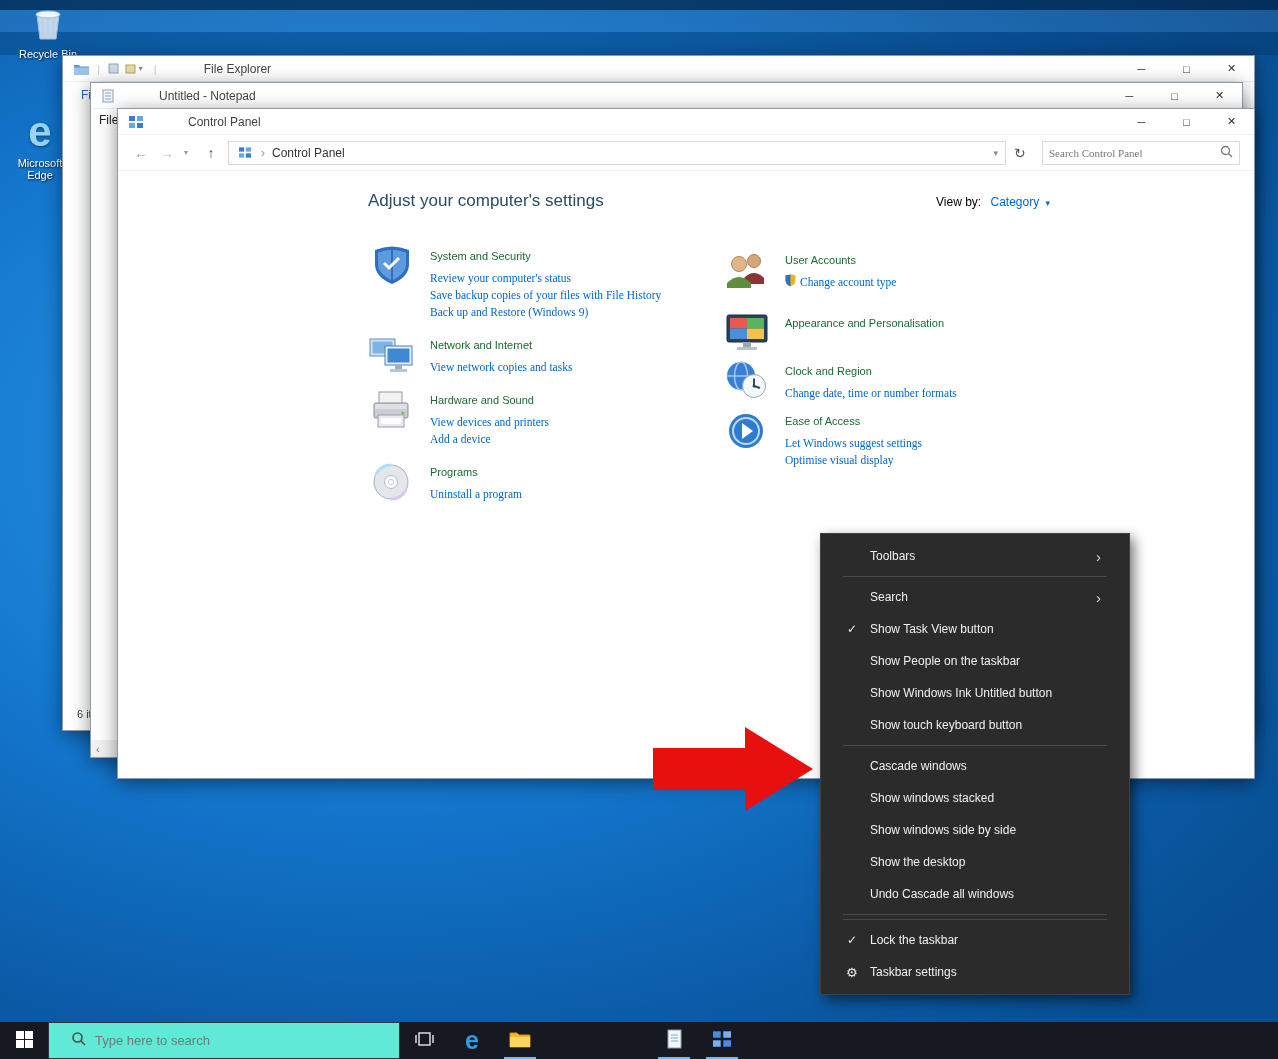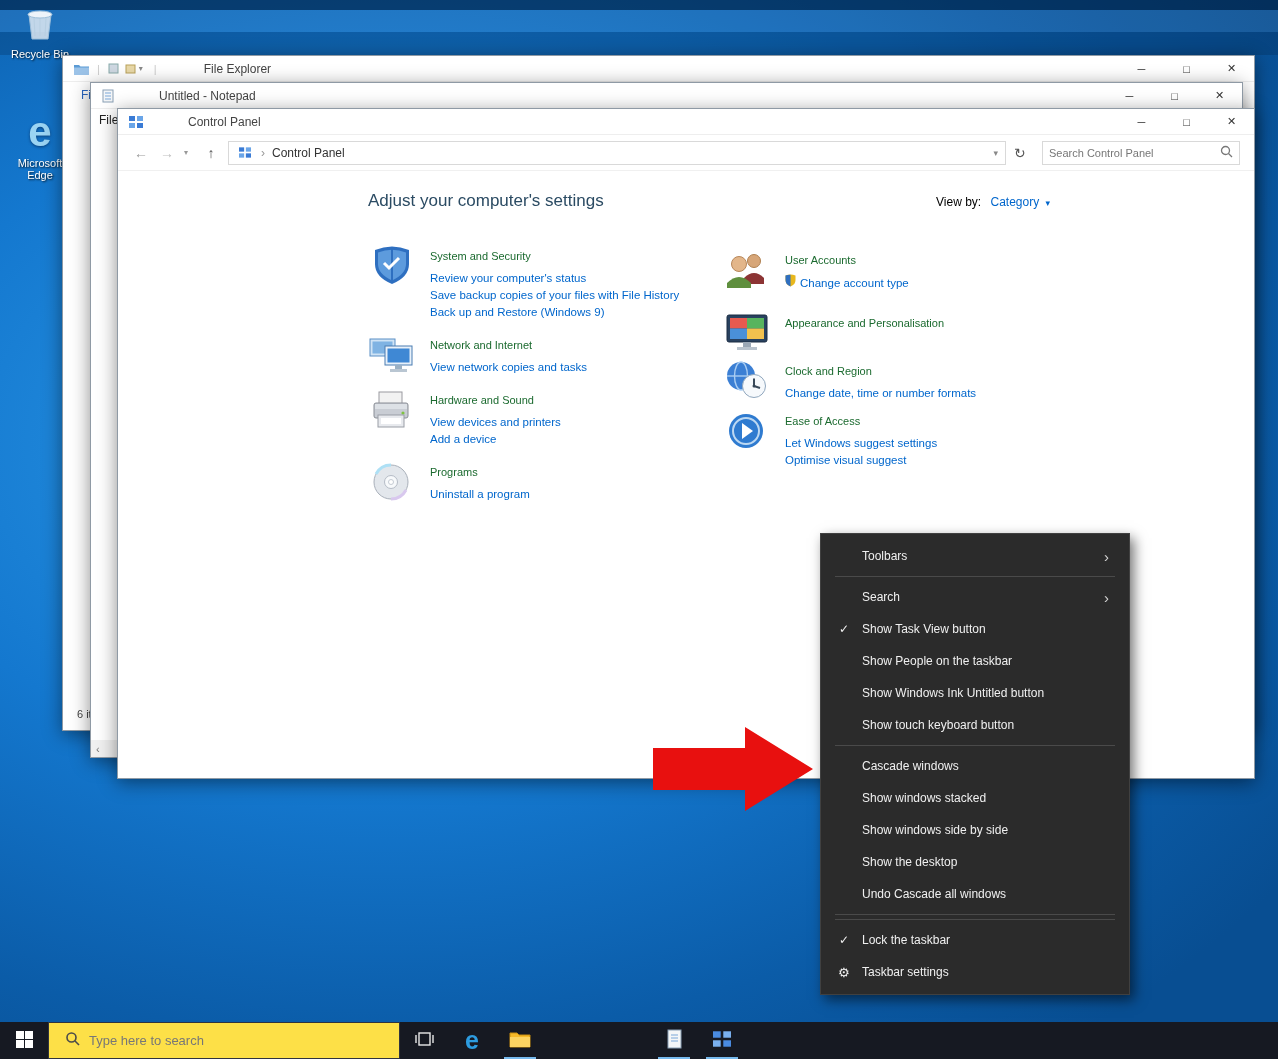--- a/index.html
+++ b/index.html
@@ -11,21 +11,21 @@
       radial-gradient(1100px 760px at 30% 42%, #2d9be8 0%, #1478cf 45%, #0b5ca8 78%, #084e92 100%);
   }
   .sky-band1 { position:absolute; left:0; top:0; width:100%; height:10px; background:rgba(0,22,48,.55); }
   .sky-band2 { position:absolute; left:0; top:10px; width:100%; height:22px; background:rgba(255,255,255,.07); }
   .sky-band3 { position:absolute; left:0; top:32px; width:100%; height:23px; background:rgba(0,28,60,.22); }
 
   
   .dicon { position:absolute; width:64px; text-align:center; color:#fff; font-size:11px;
            text-shadow:1px 1px 2px rgba(0,0,0,.85); z-index:0; cursor:default; }
   .dicon .glyph { display:block; margin:0 auto 3px; }
-  .dicon-recycle { left:8px; top:5px; }
+  .dicon-recycle { left:16px; top:5px; }
   .dicon-edge { left:8px; top:110px; }
   .edge-letter { font-size:42px; line-height:44px; font-weight:bold; color:#9bd4f3;
                  text-shadow:0 1px 3px rgba(0,30,70,.6); }
 
   
   .window { position:absolute; background:#fff; border:1px solid #8f9aa5;
             box-shadow:0 4px 18px rgba(0,0,0,.45); }
   .titlebar { height:26px; display:flex; align-items:center; background:#fff;
               border-bottom:1px solid #eee; padding-left:8px; color:#444; font-size:12px; }
   .titlebar .title { margin-left:6px; white-space:nowrap;padding-left:36px; }
@@ -52,61 +52,61 @@
   .nav-back { color:#9a9a9a; } .nav-fwd { color:#c0c0c0; }
   .nav-drop { font-size:8px; color:#999; width:10px; }
   .nav-up { color:#555; }
   .addr { flex:1; height:24px; border:1px solid #d9d9d9; display:flex; align-items:center;
           padding:0 7px; gap:7px; color:#333; }
   .addr-drop { margin-left:auto; font-size:9px; color:#888; }
   .nav-refresh { color:#555; font-size:14px; width:20px; }
   .cp-search { width:198px; height:24px; border:1px solid #d9d9d9; display:flex;
                align-items:center; padding:0 6px; }
   .cp-search input { flex:1; border:none; outline:none; font-size:11px; background:transparent;
-                     font-family:Liberation Sans, sans-serif; }
+                     font-family:Liberation Serif, serif; }
   .cp-search input::placeholder, .tb-search input::placeholder { color:#777; }
 
   .cp-body { position:absolute; left:0; top:62px; right:0; bottom:0; background:#fff;margin-left:32px; }
   .cp-heading { position:absolute; left:218px; top:20px; font-size:17px; color:#2b4b63; }
   .view-by { position:absolute; left:786px; top:24px; font-size:12px; color:#000; }
   .view-by .vb-value { color:#0066cc; margin-left:6px; }
   .view-by .vb-caret { color:#0066cc; font-size:9px; margin-left:3px; }
 
   .col { position:absolute; }
   .col-left { left:218px; top:76px; width:345px; }
   .col-right { left:573px; top:80px; width:430px; }
   .cat { display:flex; align-items:flex-start; }
   .cat-icon { flex:0 0 48px; width:48px; height:42px; margin-top:-2px; }
   .cat-text { margin-left:14px; }
   .cat-title { font-size:11px; color:#1b6a2f; line-height:18px; margin-bottom:5px; cursor:pointer; }
   .cat-link { font-size:11.5px; color:#0066cc; line-height:17px; cursor:pointer; display:flex;
-              align-items:center; gap:4px; }
+              gap:4px;font-family:Liberation Serif, serif; }
 
   
   .ctx { position:absolute; left:820px; top:533px; width:310px; z-index:6;
-         background:#2b2b2b; border:1px solid #404040; padding:6px 8px;
+         background:#2b2b2b; border:1px solid #404040; padding:6px 16px;
          box-shadow:4px 5px 12px rgba(0,0,0,.55); color:#f0f0f0; font-size:12px; }
   .ctx-item { height:32px; display:flex; align-items:center; position:relative;
               padding:0 14px 0 33px; cursor:pointer; }
   .ctx-check { position:absolute; left:10px; font-size:12px; color:#f0f0f0; }
   .ctx-gear { position:absolute; left:9px; font-size:13px; color:#f0f0f0; }
   .ctx-chev { position:absolute; right:12px; color:#d5d5d5; font-size:15px; }
   .ctx-sep { height:1px; background:#4a4a4a; margin:4px 6px; }
 
   .red-arrow { position:absolute; left:653px; top:725px; z-index:5; }
 
   
   .taskbar { position:absolute; left:0; bottom:0; width:100%; height:37px; background:#161922;
              display:flex; align-items:stretch; z-index:4; }
   .tb-btn { width:48px; display:flex; align-items:center; justify-content:center;
             position:relative; cursor:pointer; }
   .tb-btn.running::after { content:""; position:absolute; left:8px; right:8px; bottom:0;
                            height:2px; background:#76b9ed; }
-  .tb-search { width:352px; background:#fde047; display:flex; align-items:center; gap:8px;
-               padding:0 16px; border:1px solid #30343e; }
+  .tb-search { width:352px; background:#5eead4; display:flex; align-items:center; gap:8px;
+               padding:0 22px; border:1px solid #30343e; }
   .tb-search input { flex:1; border:none; outline:none; font-size:13px; color:#444;
                      background:transparent; font-family:inherit; }
   .edge-e { color:#2d9ce0; font-size:25px; font-weight:bold; line-height:25px; }
   .np-gap { margin-left:106px; }
 </style>
 </head>
 <body>
 
 <div class="desktop">
   <div class="sky-band1"></div>
@@ -394,21 +394,21 @@
               <circle cx="23" cy="21" r="13" fill="none" stroke="#bcd8f2" stroke-width="2"></circle>
               <path d="M19 13 l11 8 -11 8 z" fill="#fff"></path>
             </svg>
           </span>
           <div class="cat-text">
             <div class="cat-title">Ease of Access</div>
             <div class="cat-link">
                 <span>Let Windows suggest settings</span>
               </div>
             <div class="cat-link">
-                <span>Optimise visual suggest</span>
+                <span>Optimise visual display</span>
               </div>
           </div>
         </div>
       </div>
     </div>
   </div>
 
   <svg class="red-arrow" width="162" height="88" viewBox="0 0 162 88">
     <polygon points="0,23 92,23 92,2 160,44 92,86 92,65 0,65" fill="#e8100f"></polygon>
   </svg>

